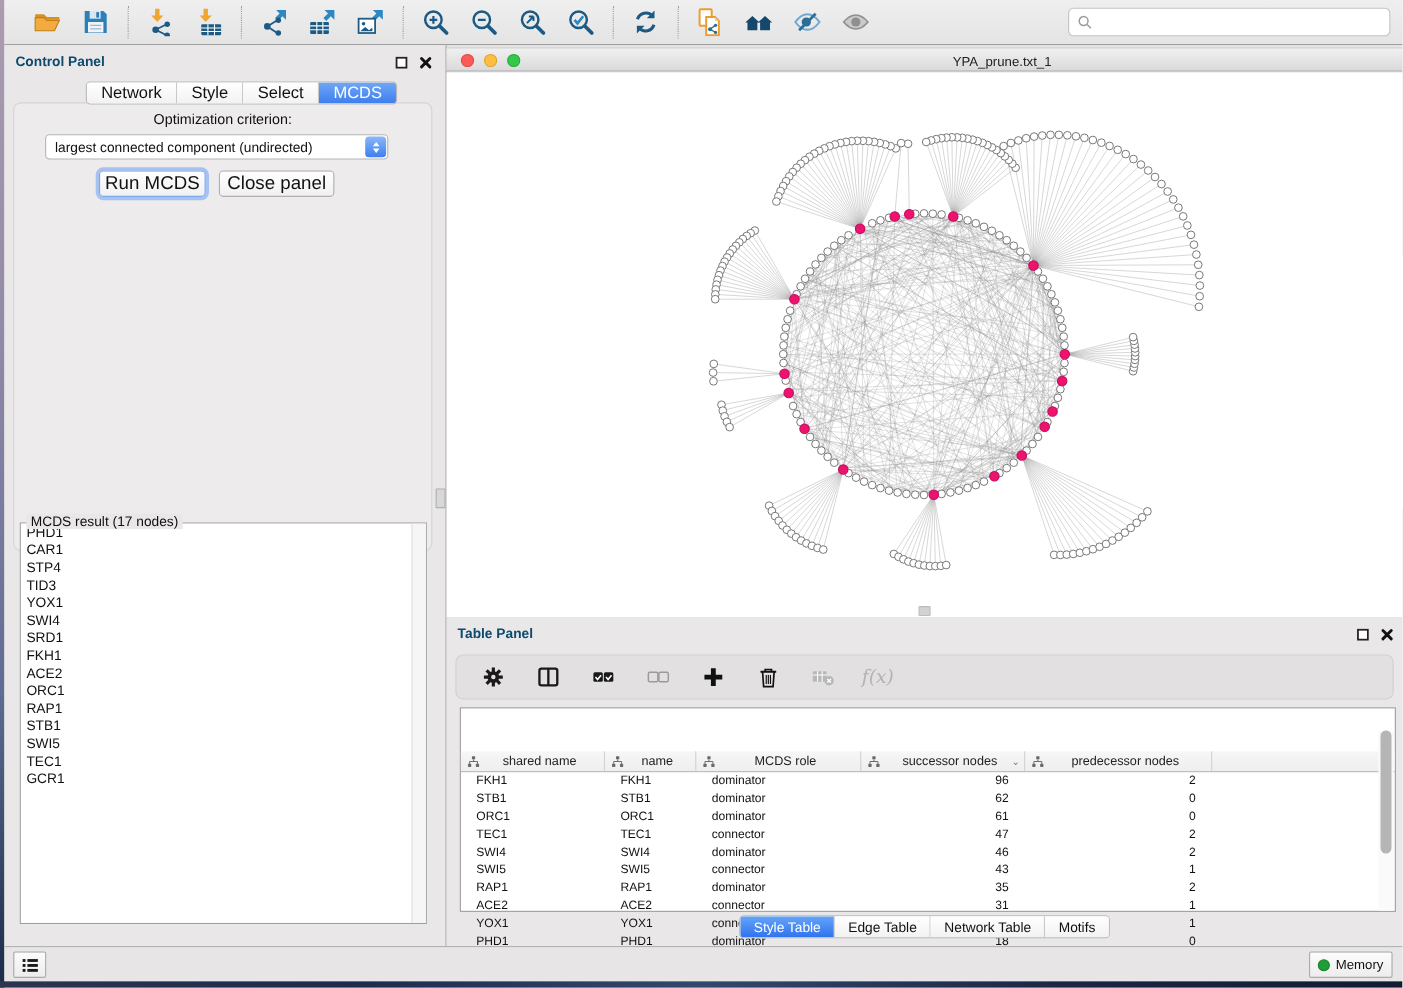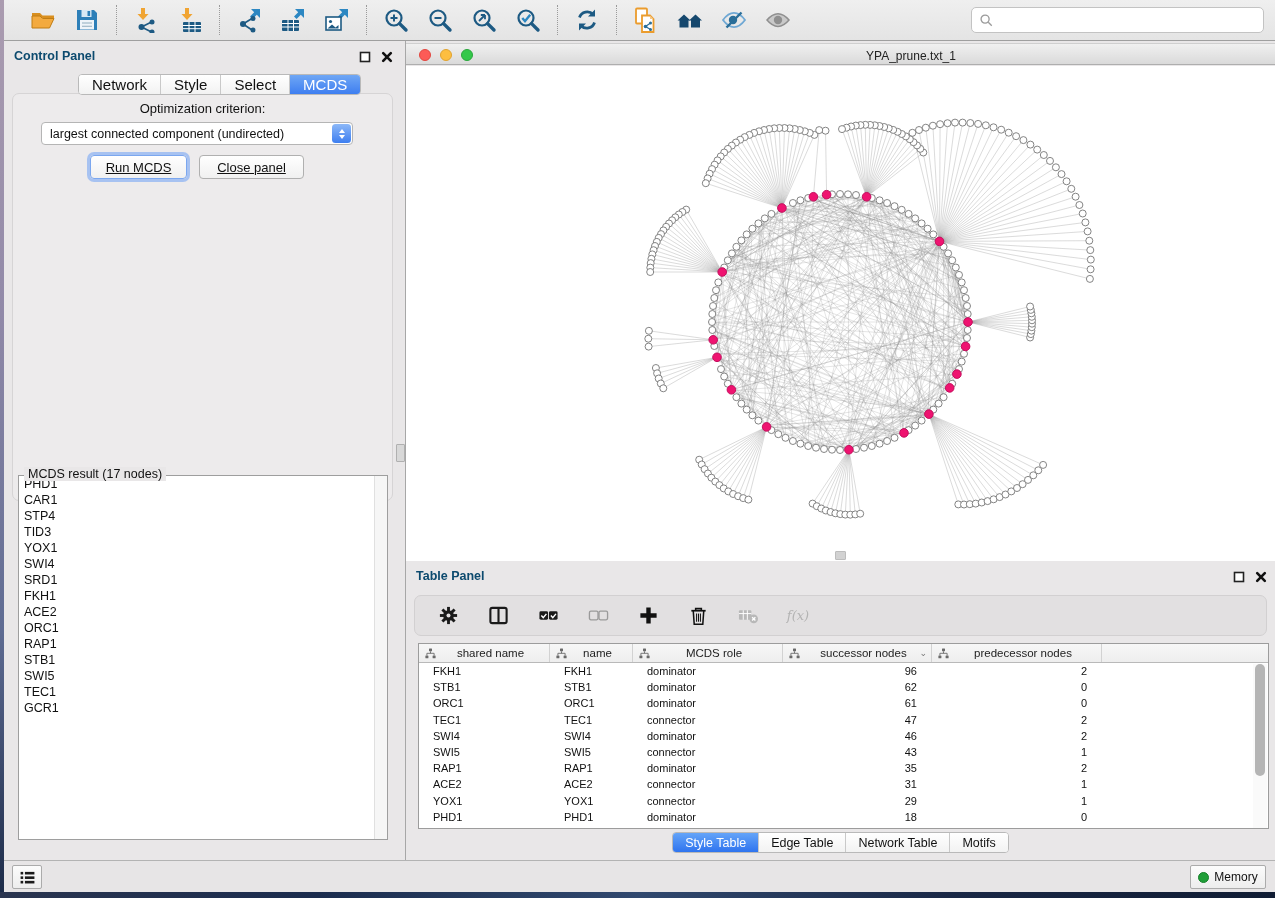--- a/index.html
+++ b/index.html
@@ -44,22 +44,22 @@
   #opt-label { position:absolute; left:0; top:60px; width:100%; text-align:center; font-size:13px; color:#111; }
   #opt-select { position:absolute; left:37px; top:81px; width:312px; height:23px; background:#fff;
     border:1px solid #b5b5b5; border-radius:4px; display:flex; align-items:center; cursor:pointer; }
   #opt-select .sel-text { flex:1; font-size:12.5px; padding-left:8px; color:#111; white-space:nowrap; }
   .stepper { width:19px; height:19px; margin-right:1px; border-radius:3.5px;
     background:linear-gradient(180deg,#8cb8f8,#3d7ef0); display:flex; flex-direction:column;
     align-items:center; justify-content:center; gap:2px; }
   .stepper .up { width:0; height:0; border-left:3.5px solid transparent; border-right:3.5px solid transparent; border-bottom:4px solid #fff; }
   .stepper .dn { width:0; height:0; border-left:3.5px solid transparent; border-right:3.5px solid transparent; border-top:4px solid #fff; }
   .cp-button { position:absolute; top:114px; height:24px; background:linear-gradient(180deg,#ffffff,#f0f0f0);
-    border:1px solid #b0b0b0; border-radius:4px; font-size:13px; color:#111; display:flex;
-    align-items:center; justify-content:center; cursor:pointer; font-family:"Liberation Sans",sans-serif;text-decoration:underline; }
+    border:1px solid #b0b0b0; border-radius:4px; font-size:17px; color:#111; display:flex;
+    align-items:center; justify-content:center; cursor:pointer; font-family:"Liberation Sans",sans-serif; }
   #run-btn { left:86px; width:97px; box-shadow:0 0 0 3px rgba(110,160,245,0.55); border-color:#7ba7ef; }
   #close-btn { left:195px; width:105px; }
 
   #result-box { position:absolute; left:14px; top:426px; width:370px; height:373px; }
   #result-legend { position:absolute; left:6px; top:0; padding:0 4px; font-size:12.5px; color:#111; background:#e9e7e8; z-index:2; }
   #result-border { position:absolute; left:0; top:8px; width:370px; height:365px; border:1px solid #9e9e9e; }
   #result-list { position:absolute; left:1px; top:9px; width:368px; height:363px; background:#fff; overflow:hidden; }
   .result-item { font-size:12.5px; color:#111; padding-left:5px; height:16px; line-height:16px; }
   #result-scroll { position:absolute; right:0; top:0; width:13px; height:100%; background:#f6f6f6; border-left:1px solid #e0e0e0; }
 
@@ -79,24 +79,24 @@
   #net-title { position:absolute; left:0; top:5px; width:1010px; text-align:center; font-size:12px; color:#222; }
   #net-canvas { position:absolute; left:0; top:25px; width:869px; height:495px; background:#fff; cursor:default; }
 
   
   #table-panel { position:absolute; left:406px; top:561px; width:869px; height:299px; background:#e9e7e8; }
   #tp-toolbar { position:absolute; left:8px; top:34px; width:853px; height:41px;
     background:#e2e0e1; border:1px solid #d2d0d1; border-radius:7px; display:flex; align-items:center; padding-left:20px; gap:24px; }
   .tp-icon { width:26px; height:24px; display:flex; align-items:center; justify-content:center; cursor:pointer; }
   .tp-icon svg { width:21px; height:21px; }
   .tp-icon.disabled { cursor:default; }
-  #fx-icon { font-family:"DejaVu Serif",serif; font-style:italic; font-size:13px; color:#b3b3b3; }
+  #fx-icon { font-family:"DejaVu Serif",serif; font-style:italic; font-size:17px; color:#b3b3b3; }
 
   #node-table { position:absolute; left:12px; top:82px; width:851px; height:186px; background:#fff; border:1px solid #9c9c9c; }
-  #tbl-header { display:flex; height:19px; background:linear-gradient(180deg,#f7f7f7,#eeeeee); border-bottom:1px solid #b9b9b9; }
+  #tbl-header { display:flex; height:19px; background:linear-gradient(180deg,#f7f7f7,#eeeeee); border-bottom:1px solid #b9b9b9;margin-top:39px; }
   .th { display:flex; align-items:center; border-right:1px solid #d2d2d2; font-size:11.5px; color:#222; position:relative; cursor:pointer; }
   .th .tree { margin:0 4px 0 6px; width:11px; height:11px; flex:none; }
   .th .th-label { flex:1; text-align:center; padding-right:8px; white-space:nowrap; overflow:hidden; }
   .th .sort { position:absolute; right:4px; color:#777; font-size:9px; }
   .tbl-row { display:flex; height:16.2px; line-height:16.2px; font-size:11px; color:#111; cursor:default; }
   .td { border-right:1px solid transparent; white-space:nowrap; overflow:hidden; }
   .td.left { padding-left:14px; text-align:left; }
   .td.right { padding-right:14px; text-align:right; }
   #tbl-scroll { position:absolute; right:1px; top:20px; width:14px; height:164px; background:#fafafa; }
   #tbl-thumb { position:absolute; left:2px; top:0; width:10px; height:112px; background:#b5b5b5; border-radius:5px; }

